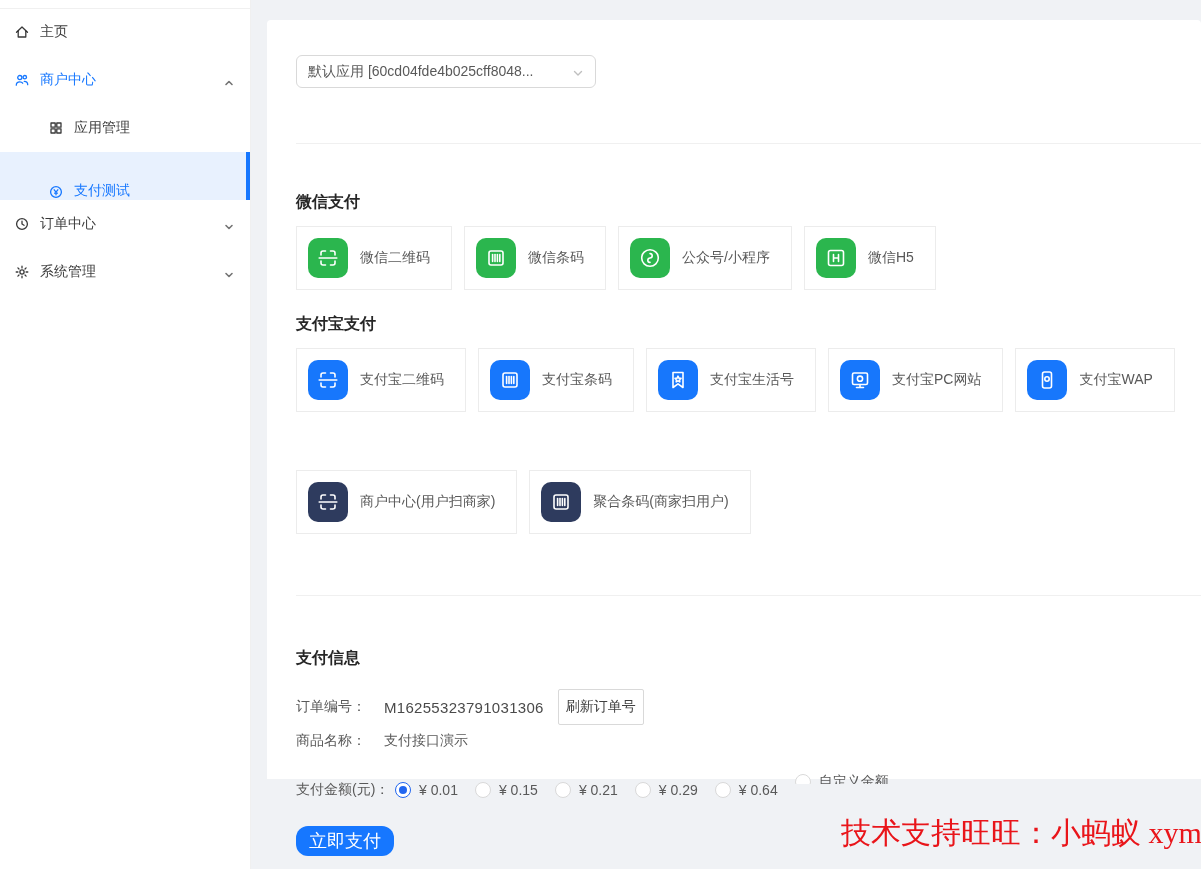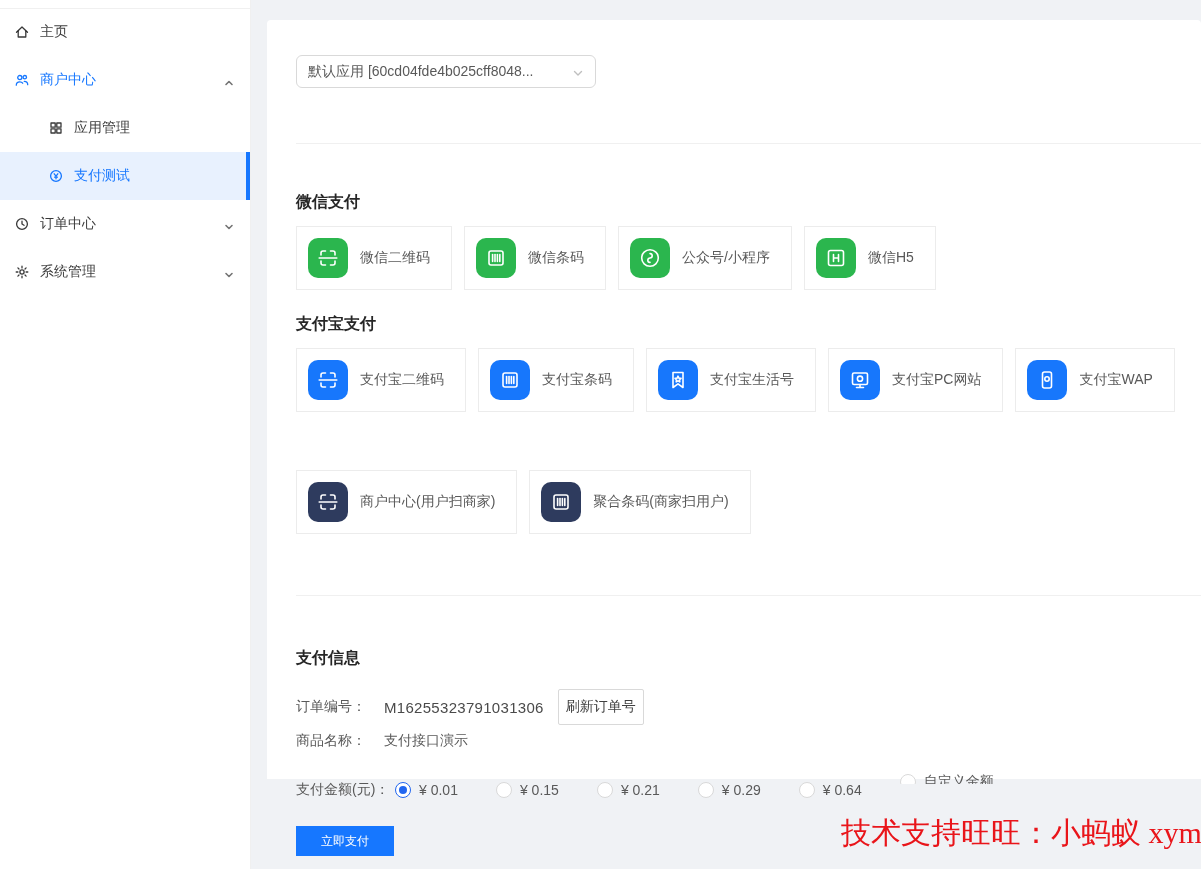--- a/index.html
+++ b/index.html
@@ -11,21 +11,21 @@
     background:#fff; border-right:1px solid #f0f0f0; }
   .sidebar-topline { position:absolute; top:8px; left:0; right:0; height:1px; background:#f0f0f0; }
   .menu { position:absolute; top:8px; left:0; right:0; }
   .menu-item { height:48px; display:flex; align-items:center; padding:0 16px 0 14px;
     font-size:14px; color:rgba(0,0,0,.78); cursor:pointer; position:relative; }
   .menu-item .mi-icon { width:16px; height:16px; margin-right:10px; flex:0 0 16px; }
   .menu-item svg { width:16px; height:16px; stroke:currentColor; fill:none;
     stroke-width:1.3; stroke-linecap:round; stroke-linejoin:round; }
   .menu-item.sub { padding-left:48px; }
   .menu-item.parent-open { color:#1677ff;align-items:center; }
-  .menu-item.selected { background:#e8f1fe; color:#1677ff; }
+  .menu-item.selected { background:#e8f1fe; color:#1677ff;align-items:flex-end; }
   .menu-item.selected::after { content:""; position:absolute; right:0; top:0; bottom:0;
     width:4px; background:#1677ff; }
   .mi-label { flex:1 1 auto; }
   .mi-chevron { width:10px; height:10px; color:rgba(0,0,0,.55); }
   .mi-chevron svg { width:10px; height:10px; stroke-width:1.6; }
 
   
   .card { position:absolute; left:267px; top:20px; width:934px; height:759px;
     background:#fff; border-radius:4px 4px 0 0; }
 
@@ -57,32 +57,32 @@
   
   .info-row { position:absolute; left:29px; display:flex; align-items:center;
     font-size:14px; color:#595959; }
   .row-order { top:669px; } .row-product { top:712px; } .row-amount { top:757px; height:26px; }
   .info-label { width:88px; flex:0 0 88px; }
   .info-value { font-size:15px; color:#4a4a4a; letter-spacing:.3px; }
   .refresh-btn { margin-left:14px; border:1px solid #d9d9d9; background:#fff; border-radius:2px;
     font-size:14px; color:#404040; padding:8px 7px; cursor:pointer;
     font-family:"Liberation Sans","DejaVu Sans",sans-serif; }
 
-  .amount-options { display:flex; align-items:center; column-gap:38px;text-align:right; }
+  .amount-options { display:flex; align-items:center; column-gap:17px;text-align:right; }
   .amount-option { display:inline-flex; align-items:center; cursor:pointer; }
   .radio { width:16px; height:16px; border-radius:50%; border:1px solid #d9d9d9;
     background:#fff; margin-right:8px; position:relative; flex:0 0 16px; }
   .radio.checked { border-color:#2166f0; }
   .radio.checked::after { content:""; position:absolute; left:3px; top:3px; width:8px; height:8px;
     border-radius:50%; background:#2166f0; }
   .amount-text { font-size:14px; color:#595959; }
   .amount-option.custom { transform:translateY(-8px); clip-path:inset(0 0 7px 0); }
 
   .pay-btn { position:absolute; left:29px; top:806px; width:98px; height:30px;
-    background:#1677ff; color:#fff; border:none; border-radius:0; font-size:12px;
+    background:#1677ff; color:#fff; border:none; border-radius:12px; font-size:18px;
     cursor:pointer; font-family:"Liberation Sans","DejaVu Sans",sans-serif; }
 
   .watermark { position:absolute; left:841px; top:813px; font-size:30px; color:#e9151a;
     font-family:"Liberation Serif","DejaVu Serif",serif; white-space:nowrap; }
 </style>
 </head>
 <body>
 
 <div class="sidebar">
   <div class="sidebar-topline"></div>

